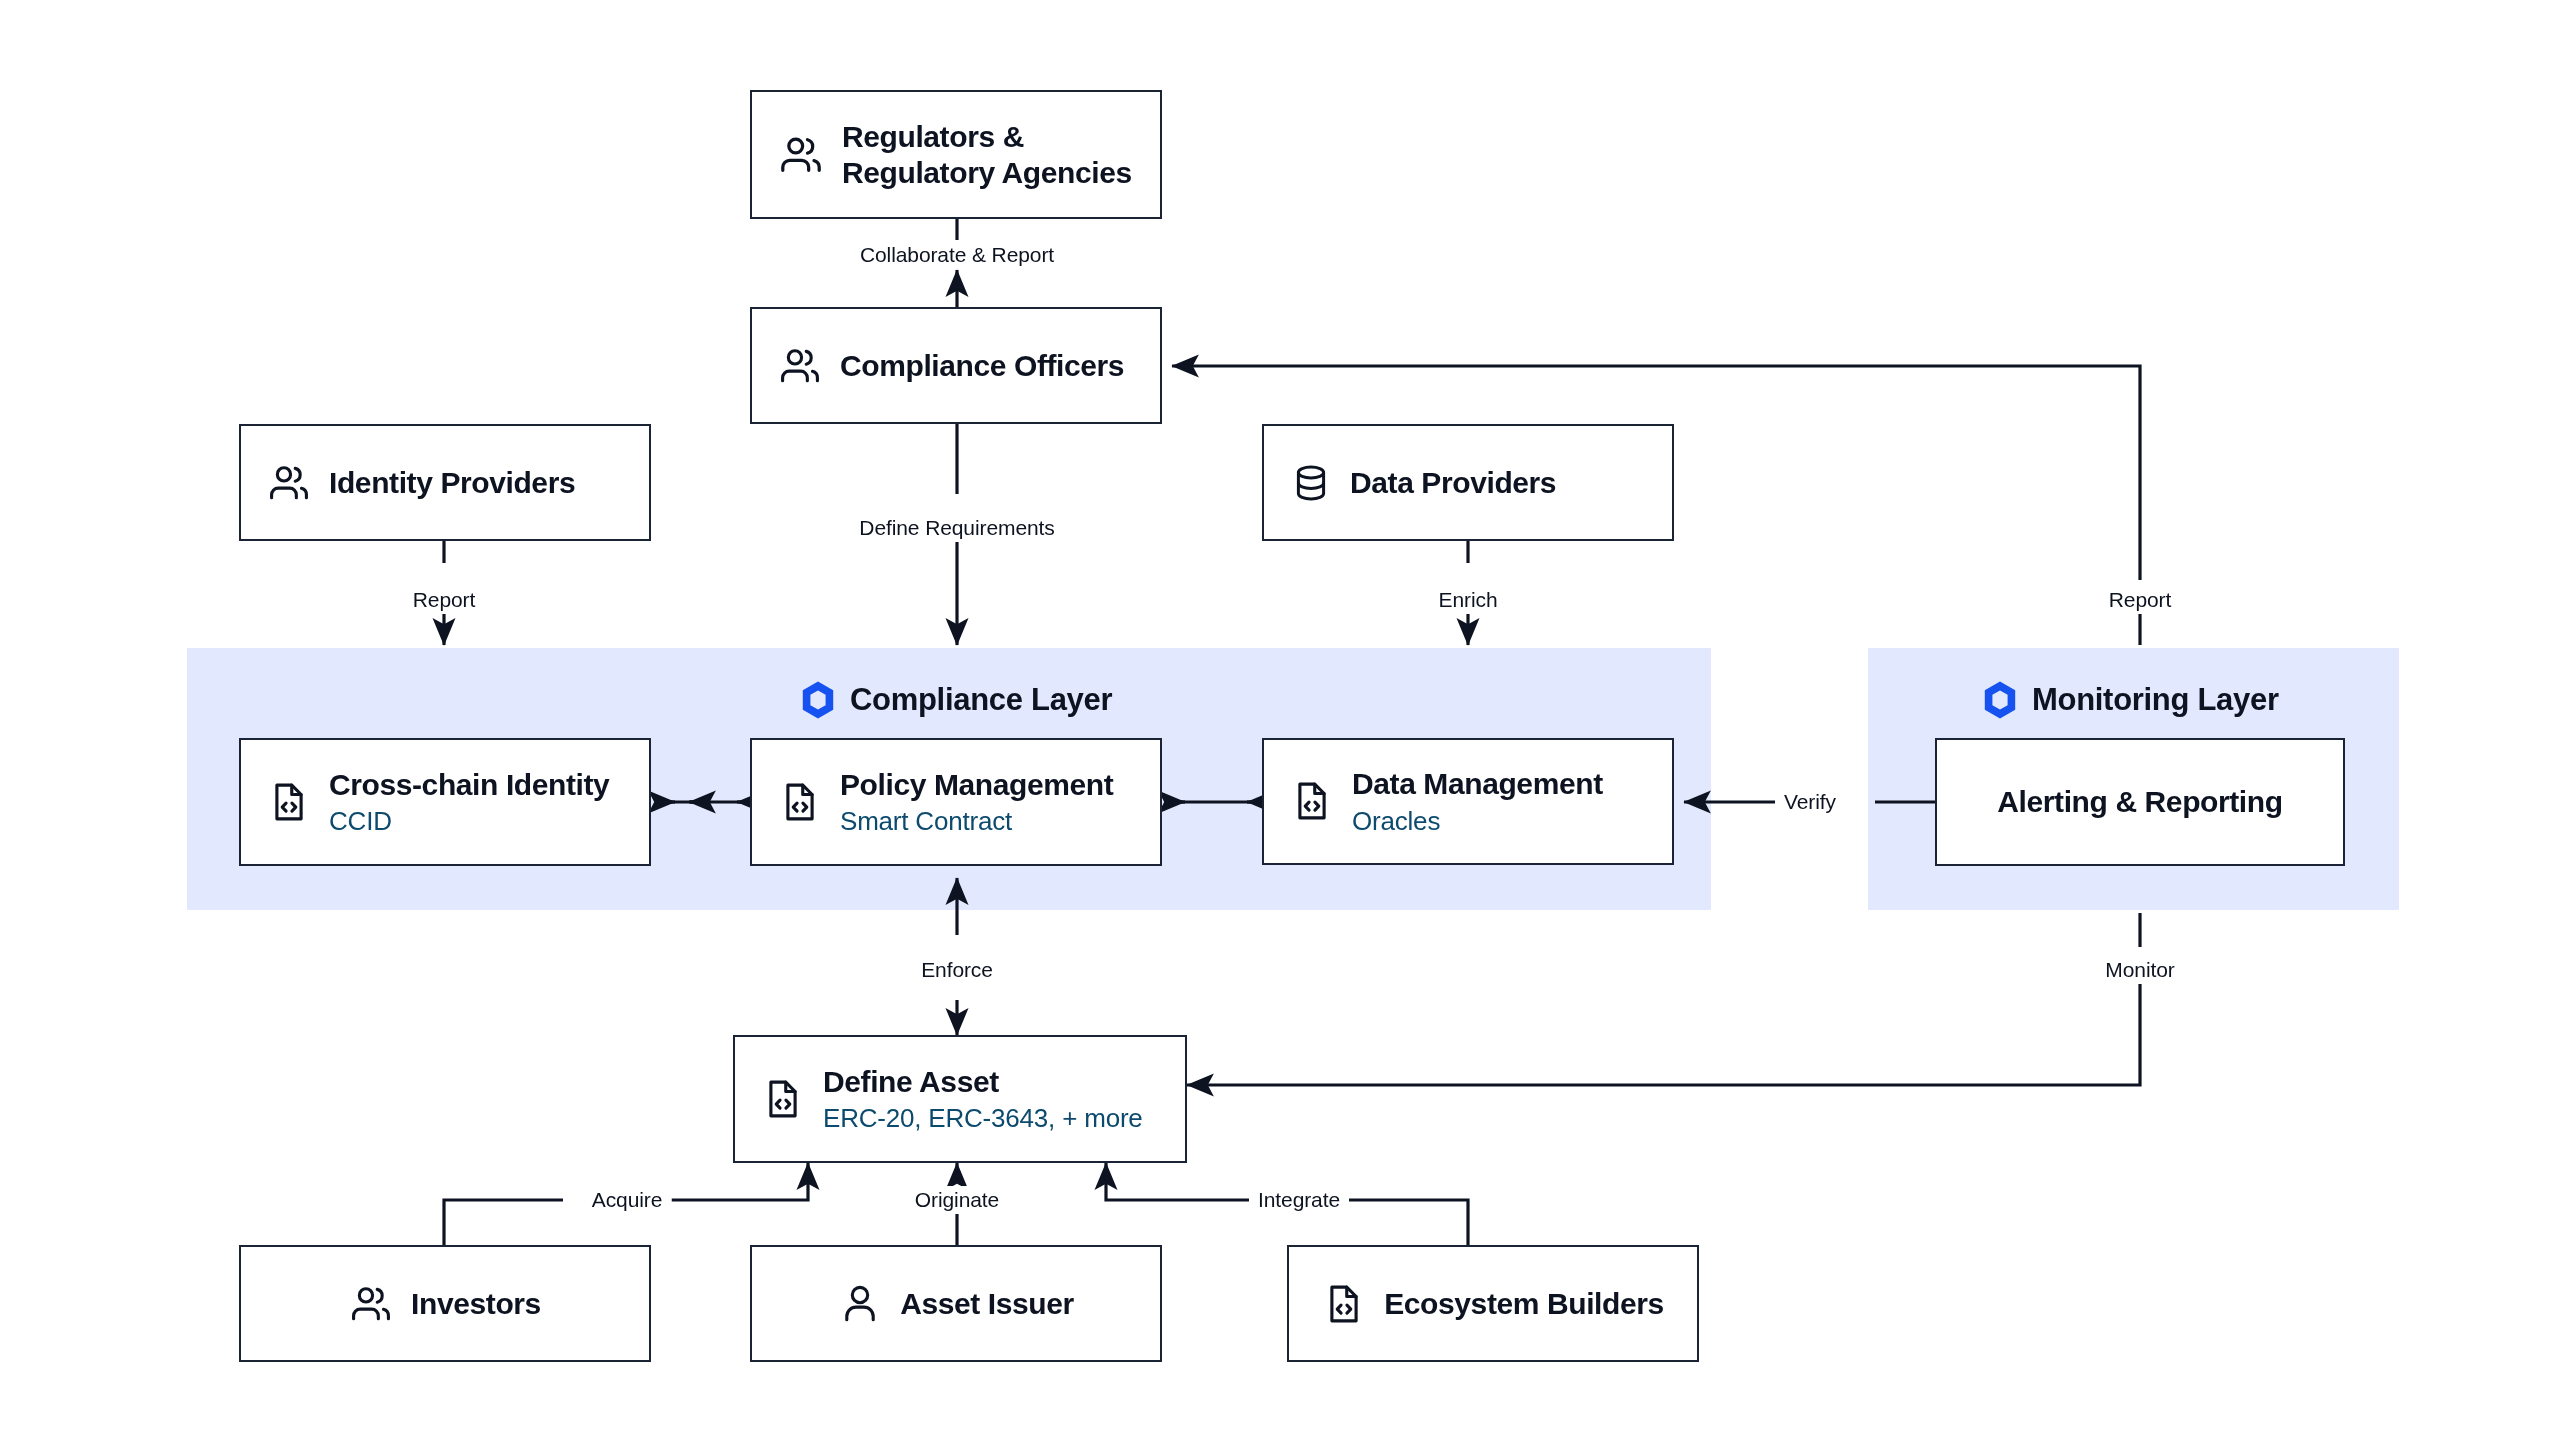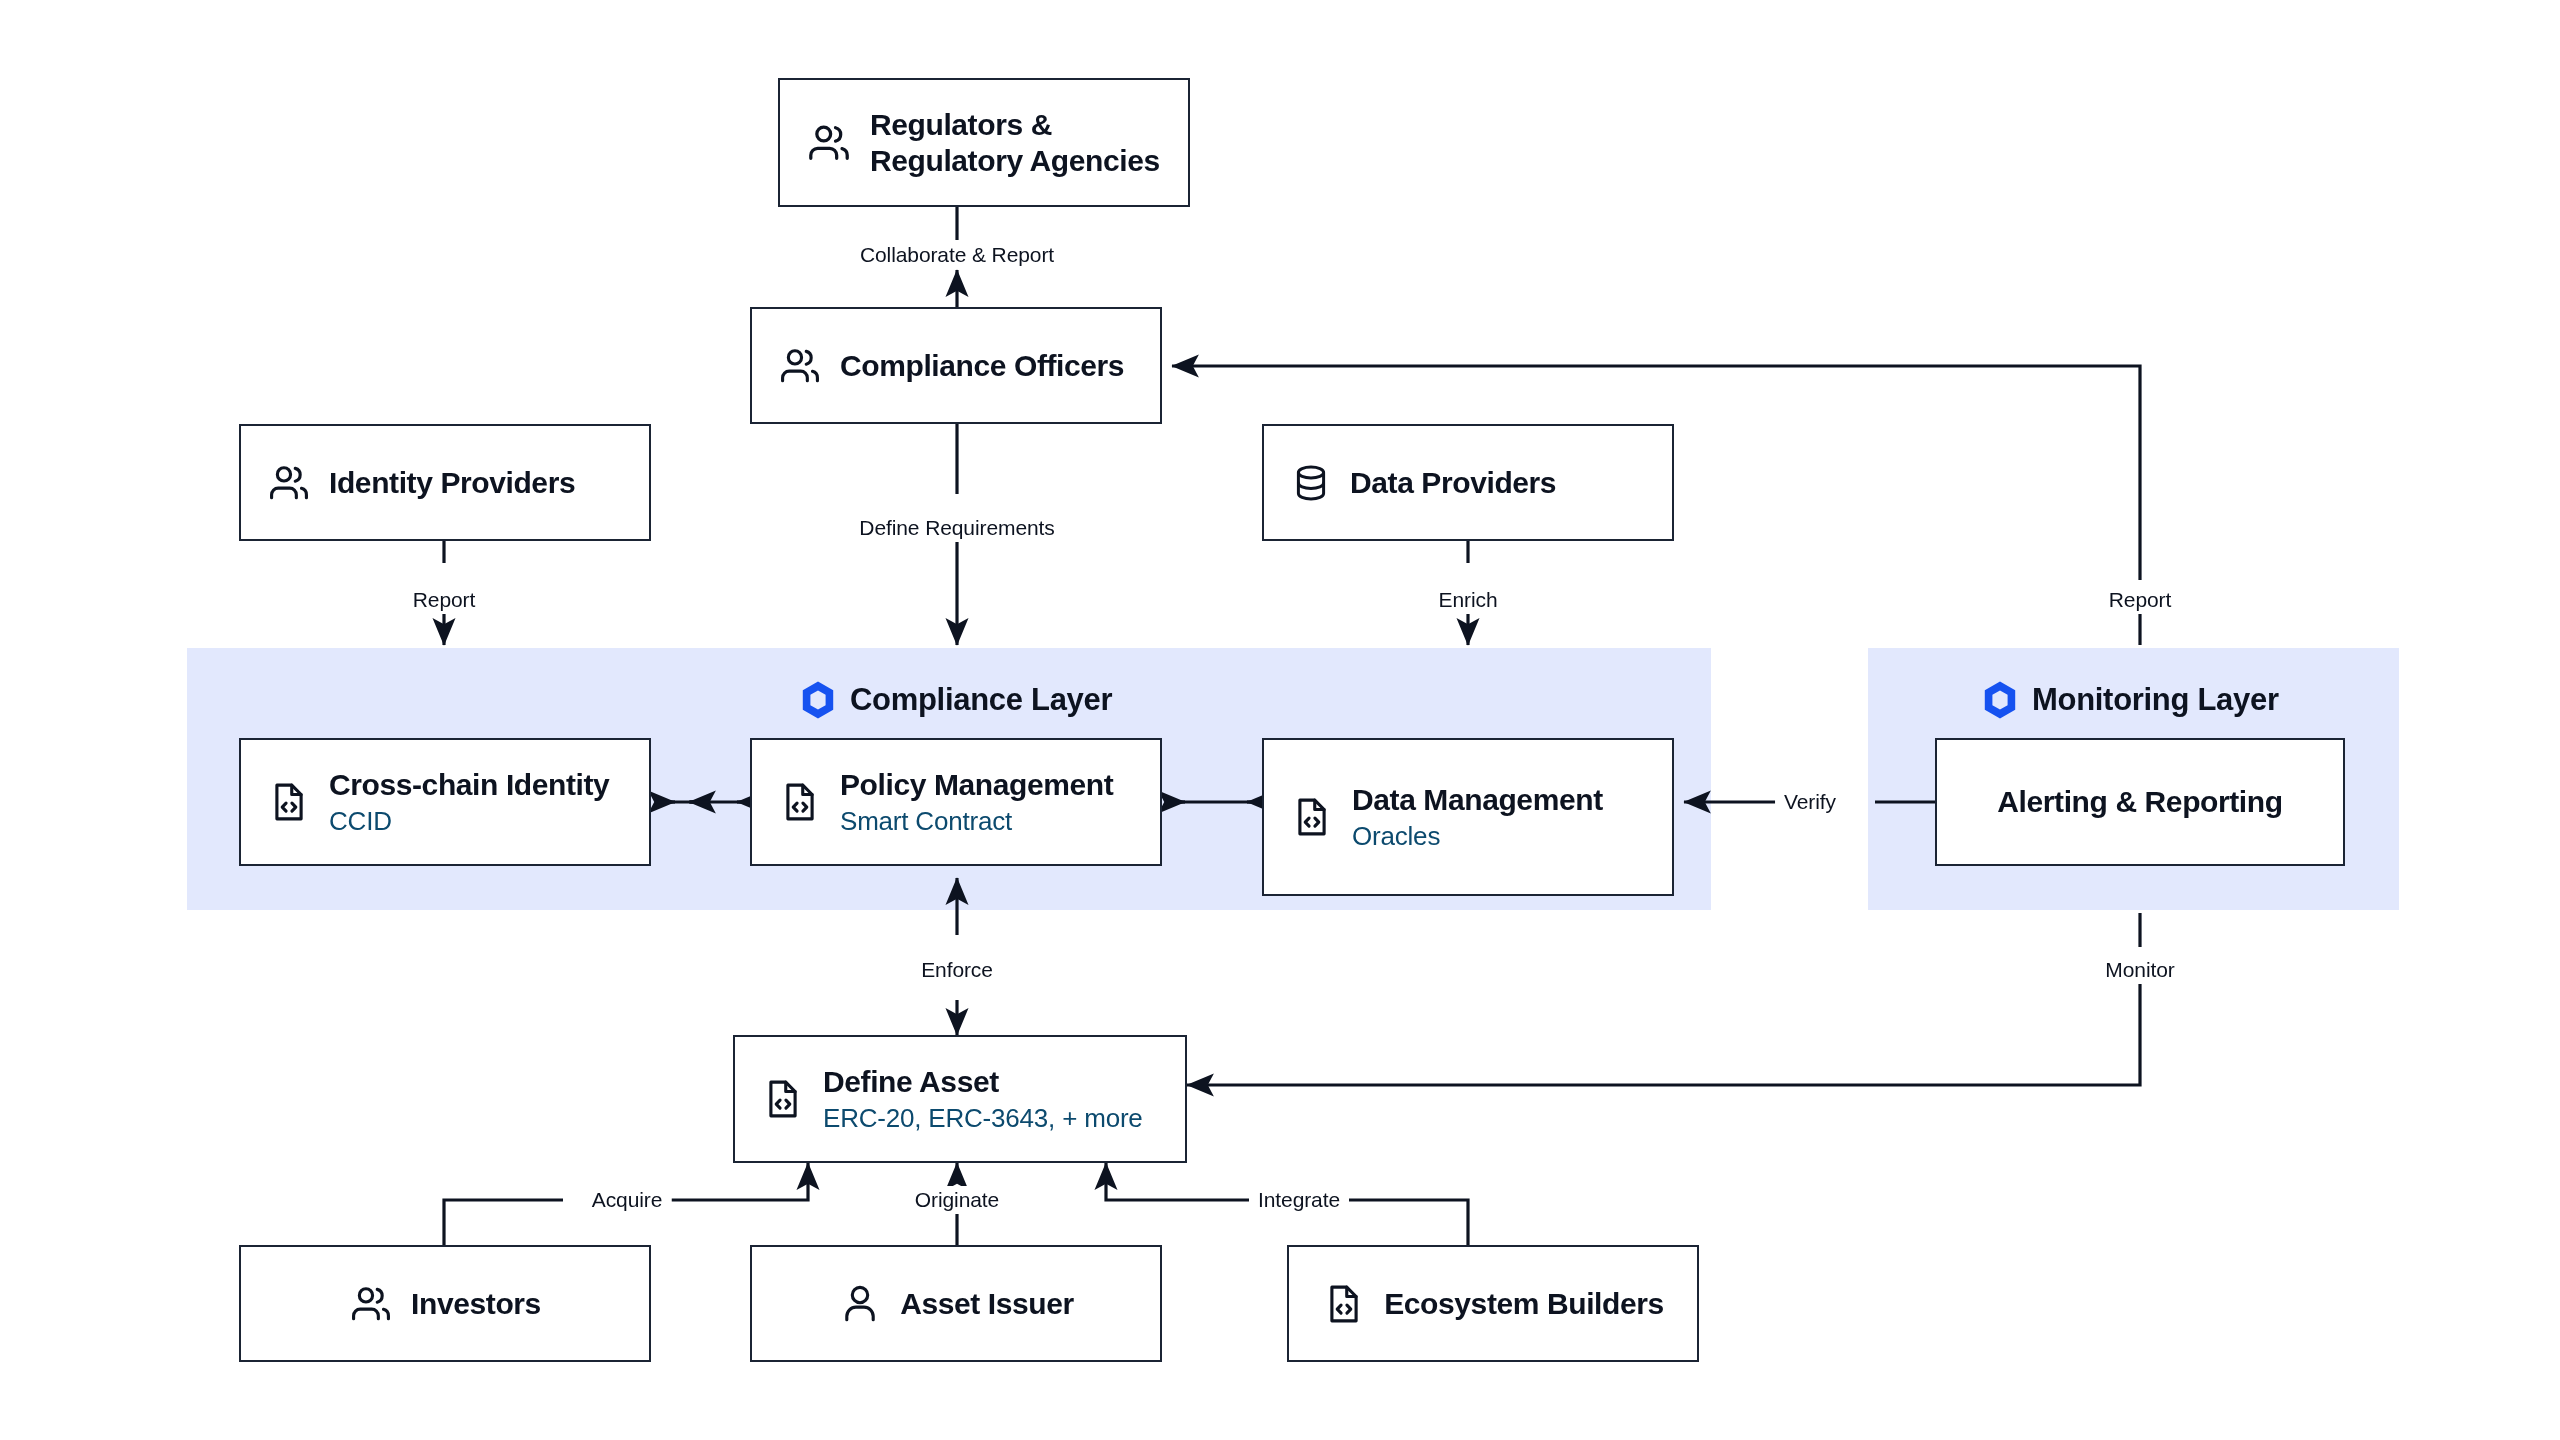--- a/index.html
+++ b/index.html
@@ -161,21 +161,21 @@
   </div>
 
   <div class="layer-title" style="left:1982px;top:680px;">
     <svg class="hexlogo" viewBox="0 0 36 40">
       <path d="M18 1.6 L33.2 10.3 L33.2 29.7 L18 38.4 L2.8 29.7 L2.8 10.3 Z
                M18 10.4 L10.4 14.8 L10.4 25.2 L18 29.6 L25.6 25.2 L25.6 14.8 Z" fill="#1652f0" fill-rule="evenodd"></path>
     </svg>
     <span class="ttl">Monitoring Layer</span>
   </div>
 
-  <div class="node" style="left:750px;top:78px;width:412px;height:129px;margin-left:28px;">
+  <div class="node" style="left:750px;top:90px;width:412px;height:129px;">
     <div class="node-inner">
       <svg class="node-ic" width="46" height="46" viewBox="0 0 24 24" fill="none" stroke="#0d1320" stroke-width="1.7" stroke-linecap="round" stroke-linejoin="round">
         <path d="M16 20v-1.6a3.6 3.6 0 0 0-3.6-3.6H6.1A3.6 3.6 0 0 0 2.5 18.4V20"></path>
         <circle cx="9.25" cy="7.3" r="3.6"></circle>
         <path d="M21.5 20v-1.6a3.6 3.6 0 0 0-2.7-3.48"></path>
         <path d="M15.4 4.02a3.6 3.6 0 0 1 0 6.97"></path>
       </svg>
       <div class="node-txt">
         <div class="node-title wrap"><span>Regulators &amp;</span><br><span>Regulatory Agencies</span></div>
       </div>
@@ -246,21 +246,21 @@
         <path d="M10.4 12.6 8.3 14.8l2.1 2.2"></path>
         <path d="m13.6 12.6 2.1 2.2-2.1 2.2"></path>
       </svg>
       <div class="node-txt">
         <div class="node-title">Policy Management</div>
         <div class="node-sub">Smart Contract</div>
       </div>
     </div>
   </div>
 
-  <div class="node" style="left:1262px;top:738px;width:412px;height:158px;">
+  <div class="node" style="left:1262px;top:738px;width:412px;height:127px;">
     <div class="node-inner">
       <svg class="node-ic" width="44" height="44" viewBox="0 0 24 24" fill="none" stroke="#0d1320" stroke-width="1.7" stroke-linecap="round" stroke-linejoin="round">
         <path d="M18.6 21.2H5.4V2.8h8.1l5.1 5.1z"></path>
         <path d="M13.5 2.8v5.1h5.1"></path>
         <path d="M10.4 12.6 8.3 14.8l2.1 2.2"></path>
         <path d="m13.6 12.6 2.1 2.2-2.1 2.2"></path>
       </svg>
       <div class="node-txt">
         <div class="node-title">Data Management</div>
         <div class="node-sub">Oracles</div>

